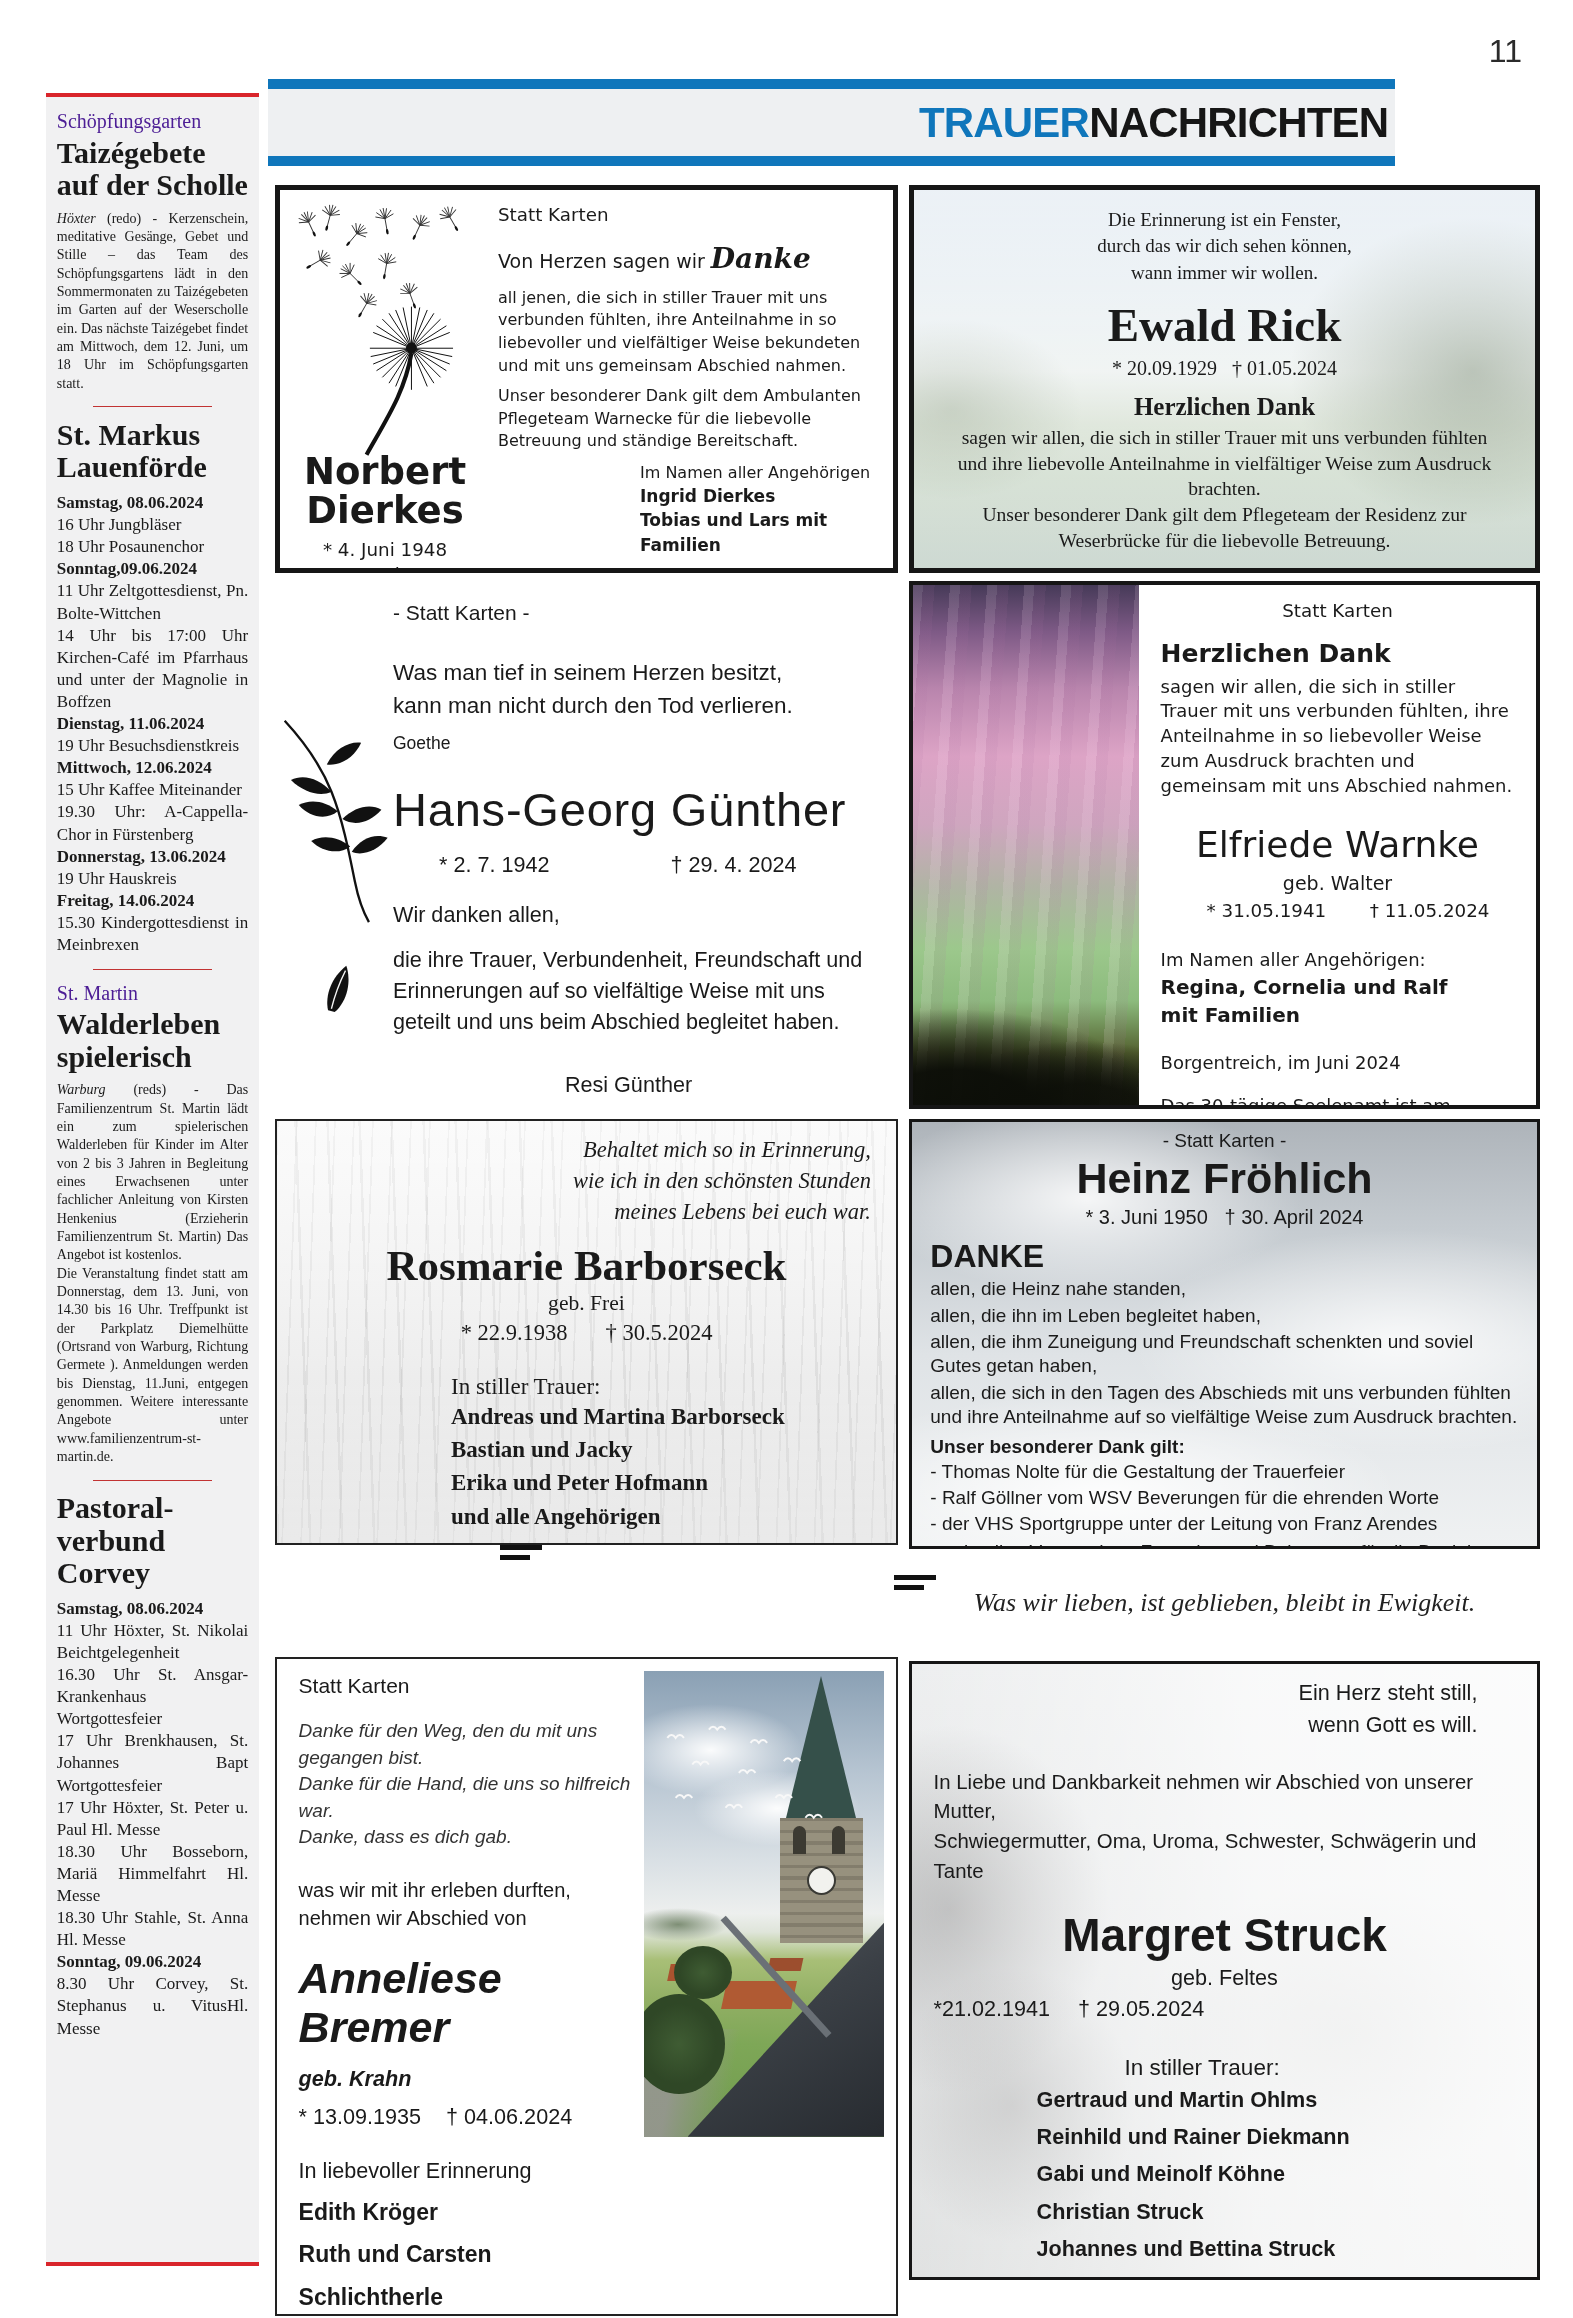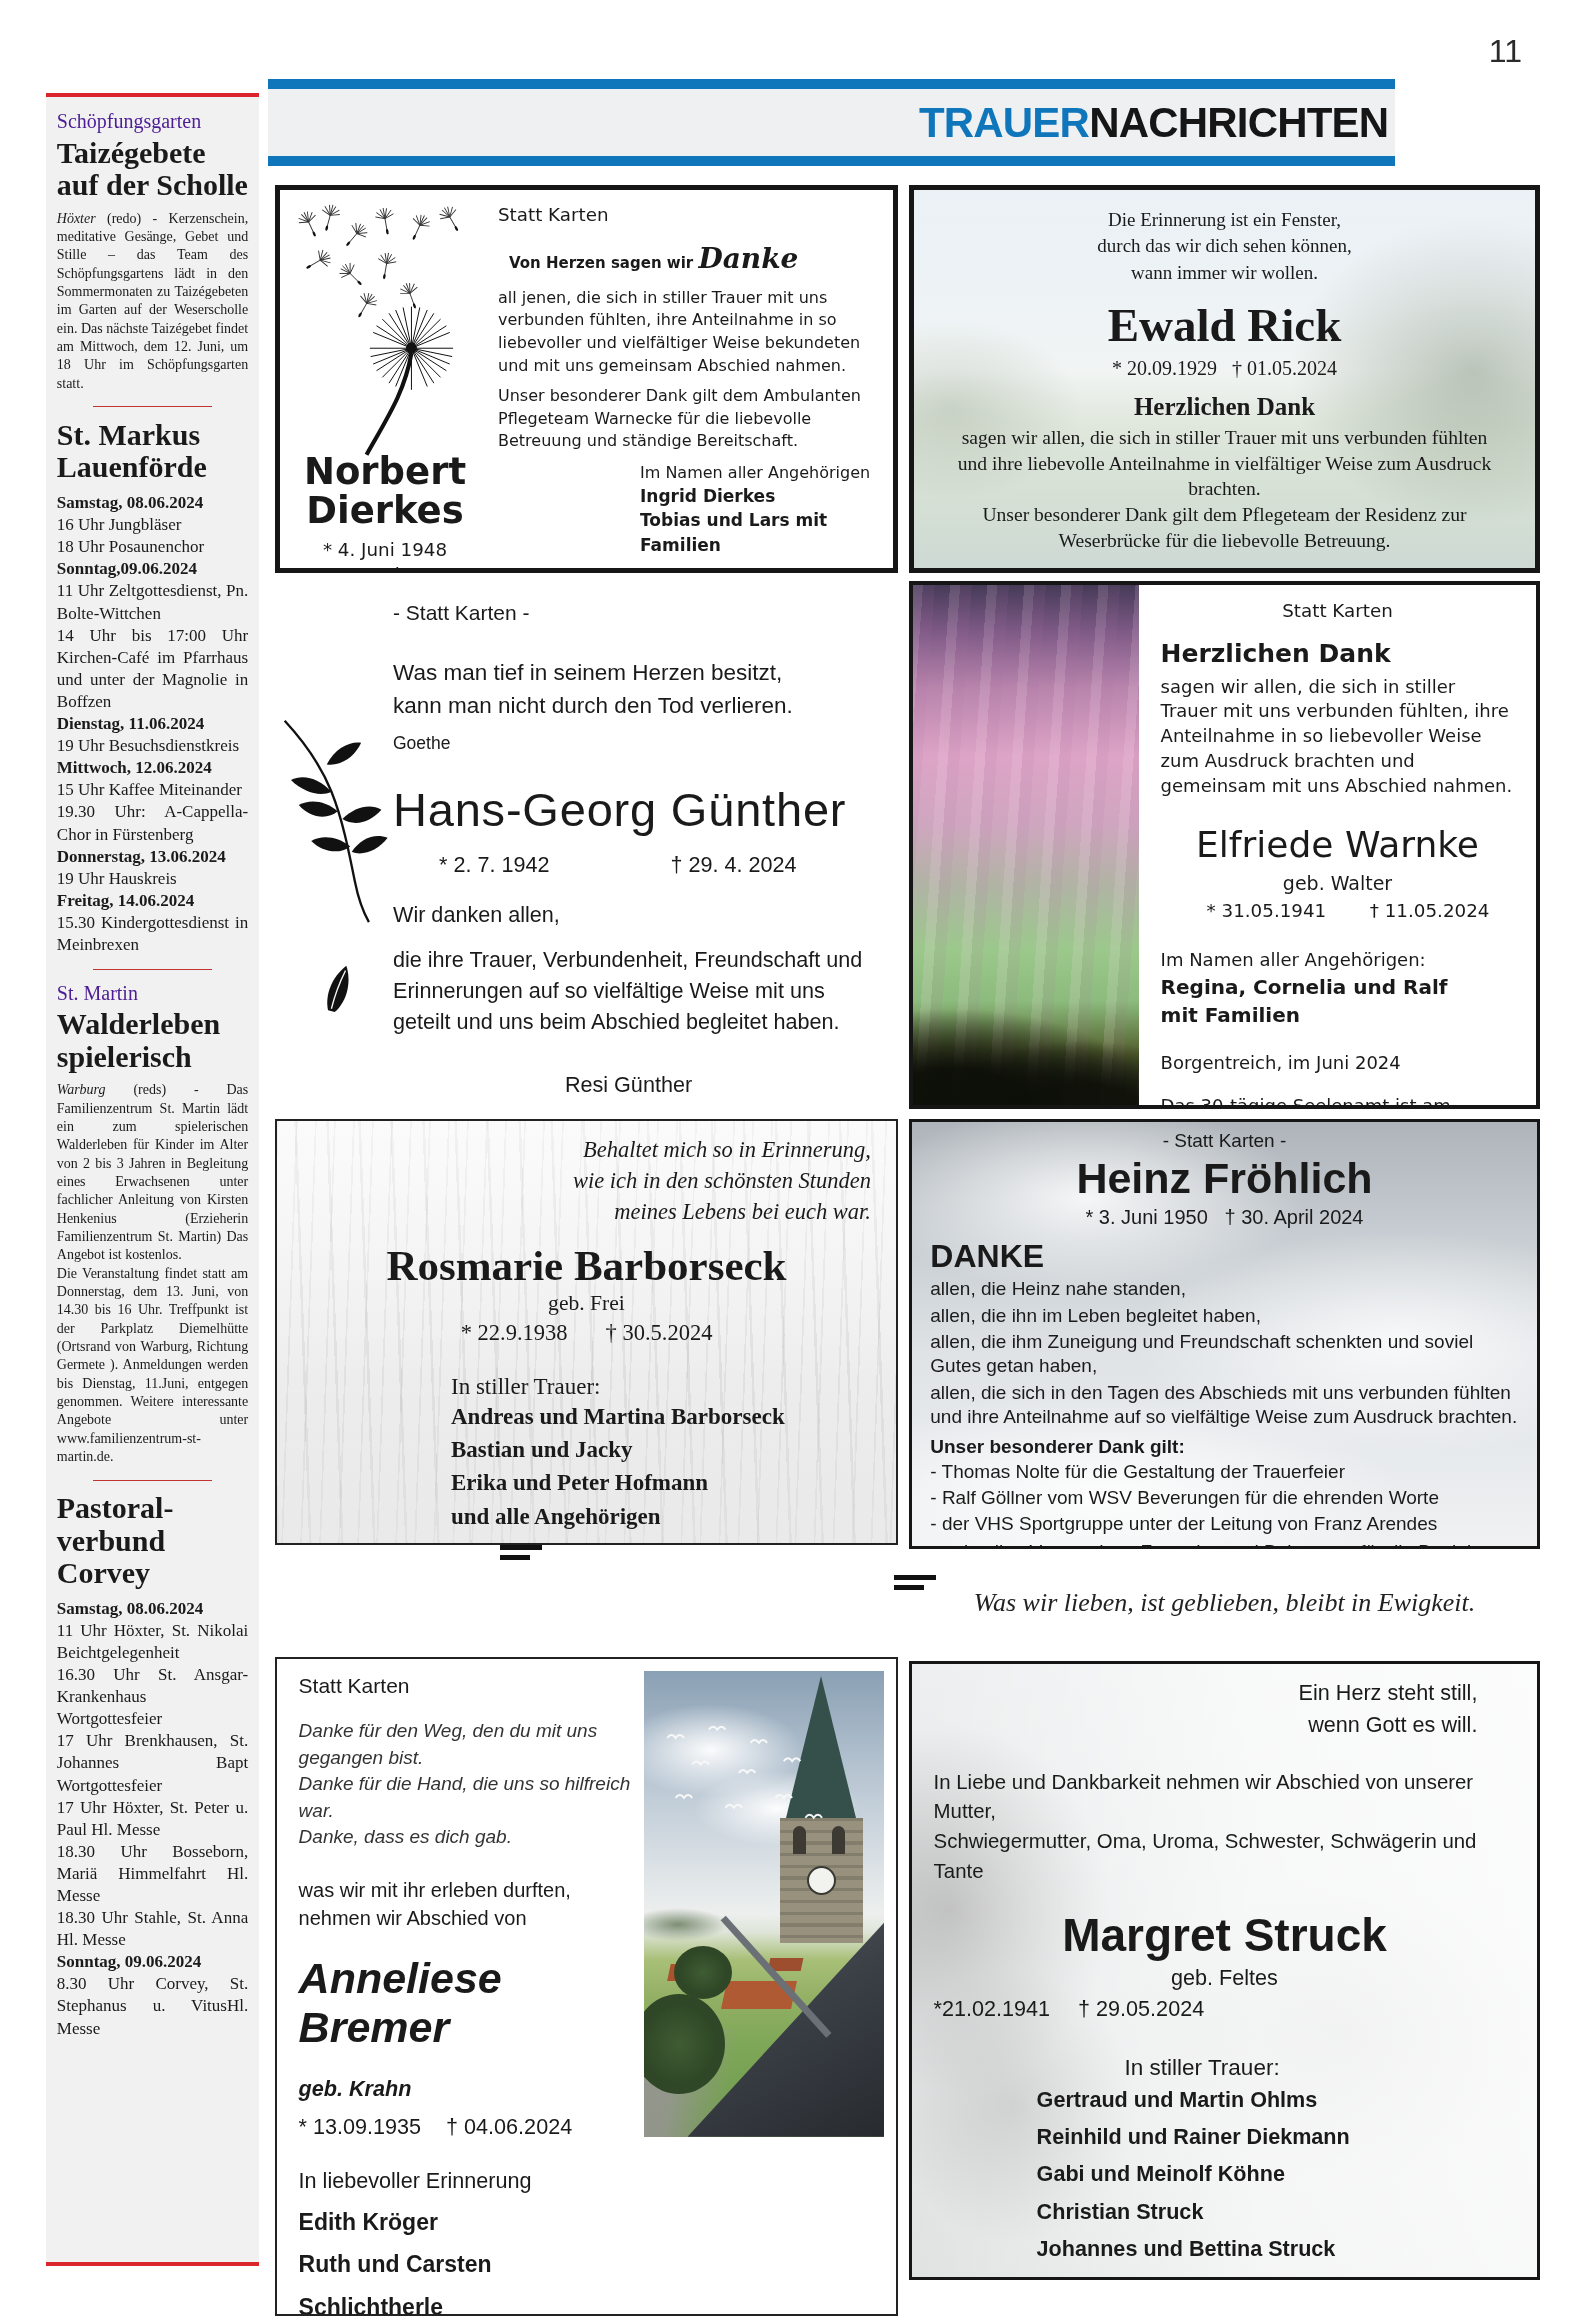--- a/index.html
+++ b/index.html
@@ -39,21 +39,21 @@
   .dierkes{left:275px;top:185px;width:623px;height:388px;border:5.8px solid #161616;
            font-family:"DejaVu Sans",sans-serif;}
   .dk-left{position:absolute;left:0;top:0;width:210px;height:100%;}
   .dk-seeds{position:absolute;left:6.7px;top:6.7px;}
   .dk-flower{position:absolute;left:38px;top:110px;}
   .dk-name{position:absolute;left:0;top:263px;width:210px;text-align:center;font-weight:bold;
            font-size:37px;line-height:1.05;}
   .dk-dates{position:absolute;left:0;top:348px;width:210px;text-align:center;font-size:18.3px;line-height:1.35;}
   .dk-right{position:absolute;left:218px;top:11.7px;width:383px;font-size:16px;line-height:1.42;}
   .dk-statt{font-size:18.3px;margin-bottom:11.7px;}
-  .dk-vh{font-weight:bold;font-size:15px;margin-left:11px;}
+  .dk-vh{font-weight:normal;font-size:19px;}
   .dk-danke{font-family:"DejaVu Serif",serif;font-style:italic;font-weight:bold;font-size:28px;}
   .dk-right p{margin:7.5px 0;}
   .dk-fam{margin-left:142px;line-height:1.45;}
   .dk-fam .b{font-size:17px;}
 
   
   .rick{left:909px;top:185px;width:631px;height:388px;border:5px solid #161616;text-align:center;
         background:
          linear-gradient(180deg,rgba(255,255,255,.62),rgba(255,255,255,.40) 55%,rgba(255,255,255,.30)),
          radial-gradient(42% 58% at 90% 48%,rgba(74,97,66,.60),rgba(74,97,66,0) 70%),
@@ -146,21 +146,21 @@
           font-style:italic;font-size:26px;color:#222;}
 
   
   .bremer{left:275px;top:1657px;width:623px;height:659px;border:2.5px solid #222;
           font-family:"Liberation Sans",sans-serif;}
   .br-in{padding:15px 21.6px;position:relative;height:100%;box-sizing:border-box;}
   .br-statt{font-size:21px;}
   .br-q{font-style:italic;font-size:19px;line-height:1.4;color:#333;margin-top:20px;}
   .br-intro{font-size:20px;line-height:1.42;margin-top:25px;}
   .br-name{font-size:43px;font-weight:bold;font-style:italic;margin-top:21.6px;}
-  .br-geb{font-size:21.6px;font-weight:bold;font-style:italic;margin-top:24px;}
+  .br-geb{font-size:21.6px;font-weight:bold;font-style:italic;margin-top:14px;}
   .br-dates{font-size:21.6px;margin-top:11.7px;}
   .br-dates .gap{display:inline-block;width:25px;}
   .br-inmem{font-size:21.6px;margin-top:28px;}
   .br-fam{font-weight:bold;font-size:23px;line-height:1.85;margin-top:6.7px;}
   .br-txt{width:333px;}
   .br-photo{position:absolute;right:11.7px;top:11.7px;width:240px;height:466px;overflow:hidden;background:
       linear-gradient(180deg,#8aa0b4 0%,#b7c5d2 22%,#d8dfe4 40%,#edefee 52%,#dfe5da 56%,
                       #a8bf77 62%,#93b065 70%,#7ea757 80%,#6f9a4e 100%);}
   .br-cloud1,.br-cloud2{position:absolute;border-radius:50%;background:radial-gradient(closest-side,rgba(255,255,255,.95),rgba(255,255,255,0));}
   .br-cloud1{left:-25px;top:33px;width:183px;height:92px;}

